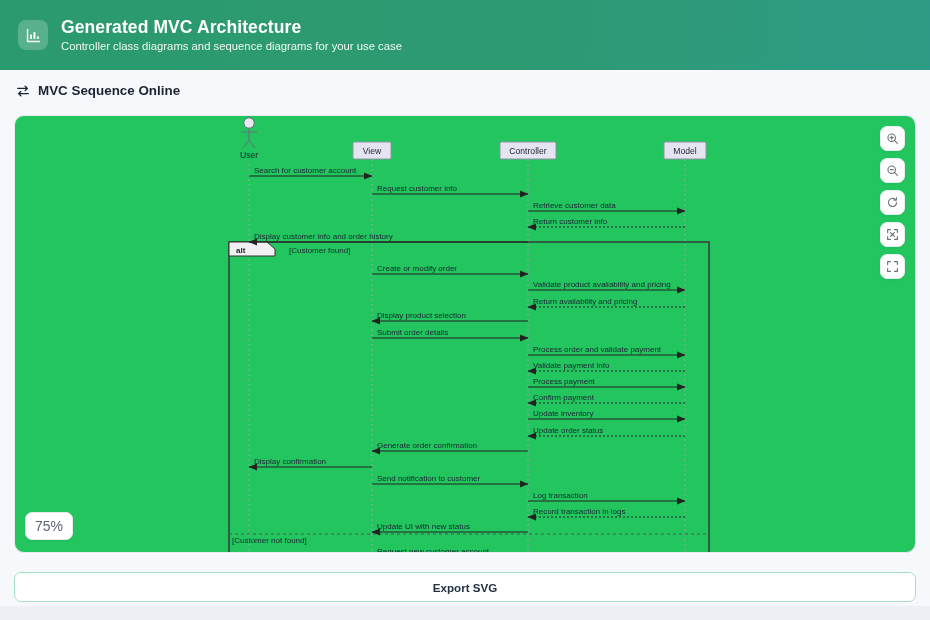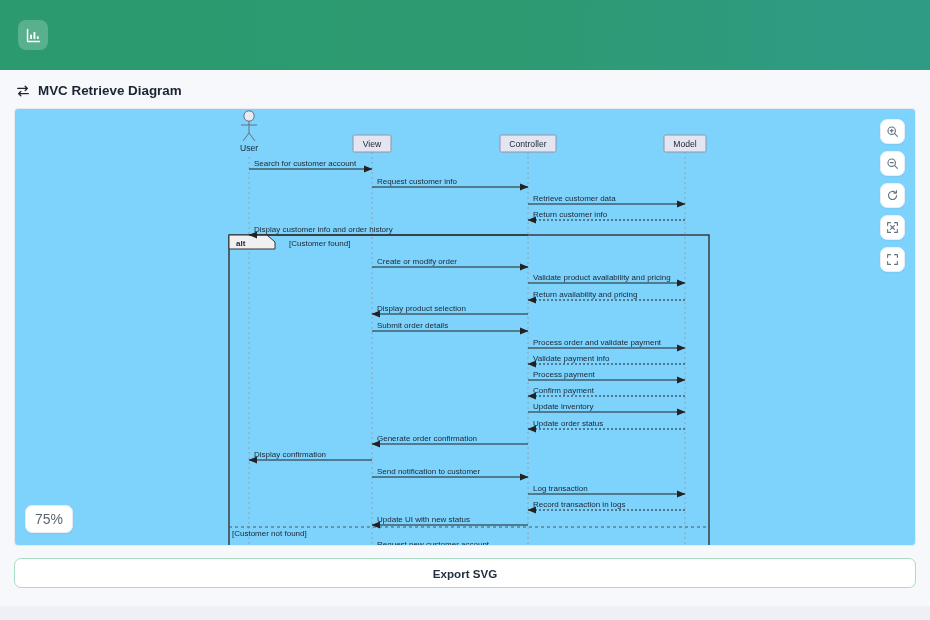--- a/index.html
+++ b/index.html
@@ -40,25 +40,25 @@
   .section-row {
     display:flex; align-items:center; gap:8px;
     padding: 13px 16px 10px 16px;
   }
   .swap-icon { display:block; }
   .section-title { font-size: 13.4px; font-weight: 700; color:#1c2433; }
 
   
   .canvas-wrap {
     position: relative;
-    margin: 0 14px;
+    margin: 7px 14px;
     height: 438px;
-    background: #7dd3fc;
+    background: #22c55e;
     border: 1px solid #e7eaf1;
-    border-radius: 4px;
+    border-radius: 10px;
     overflow: hidden;
   }
 
   .diagram-svg { position:absolute; top:0; left:0; }
 
   
   .zoom-badge {
     position: absolute; left: 10px; bottom: 12px;
     background: #ffffff;
     border: 1px solid #e7eaf1;
@@ -114,30 +114,34 @@
 
 <div class="app-header">
   <div class="header-icon-box">
     <svg width="17" height="17" viewBox="0 0 20 20" fill="none" stroke="#ffffff" stroke-width="1.7" stroke-linecap="round" stroke-linejoin="round">
       <path d="M3 3v14h14"></path>
       <rect x="6" y="9" width="2.2" height="5" fill="#ffffff" stroke="none"></rect>
       <rect x="10" y="6" width="2.2" height="8" fill="#ffffff" stroke="none"></rect>
       <rect x="14" y="11" width="2.2" height="3" fill="#ffffff" stroke="none"></rect>
     </svg>
   </div>
+  <div class="header-texts">
+    <div class="header-title">Generated MVC Architecture</div>
+    <div class="header-sub">Controller class diagrams and sequence diagrams for your use case</div>
+  </div>
 </div>
 
 <div class="section-row">
   <span>
     <svg class="swap-icon" width="14" height="14" viewBox="0 0 16 16" fill="none" stroke="#1c2433" stroke-width="1.5" stroke-linecap="round" stroke-linejoin="round">
       <path d="M2 5h11M10.5 2.5 13 5l-2.5 2.5"></path>
       <path d="M14 11H3M5.5 8.5 3 11l2.5 2.5"></path>
     </svg>
   </span>
-  <span class="section-title">MVC Retrieve Diagram</span>
+  <span class="section-title">MVC Sequence Online</span>
 </div>
 
 <div class="canvas-wrap">
 
   <svg class="diagram-svg" id="seq-svg" width="902" height="438" viewBox="0 0 902 438">
     <defs>
       <marker id="ah-r" markerWidth="9" markerHeight="9" refX="8" refY="4.5" orient="auto">
         <path d="M0,1 L8.5,4.5 L0,8 z" fill="#222"></path>
       </marker>
       <marker id="ah-l" markerWidth="9" markerHeight="9" refX="8" refY="4.5" orient="auto">

